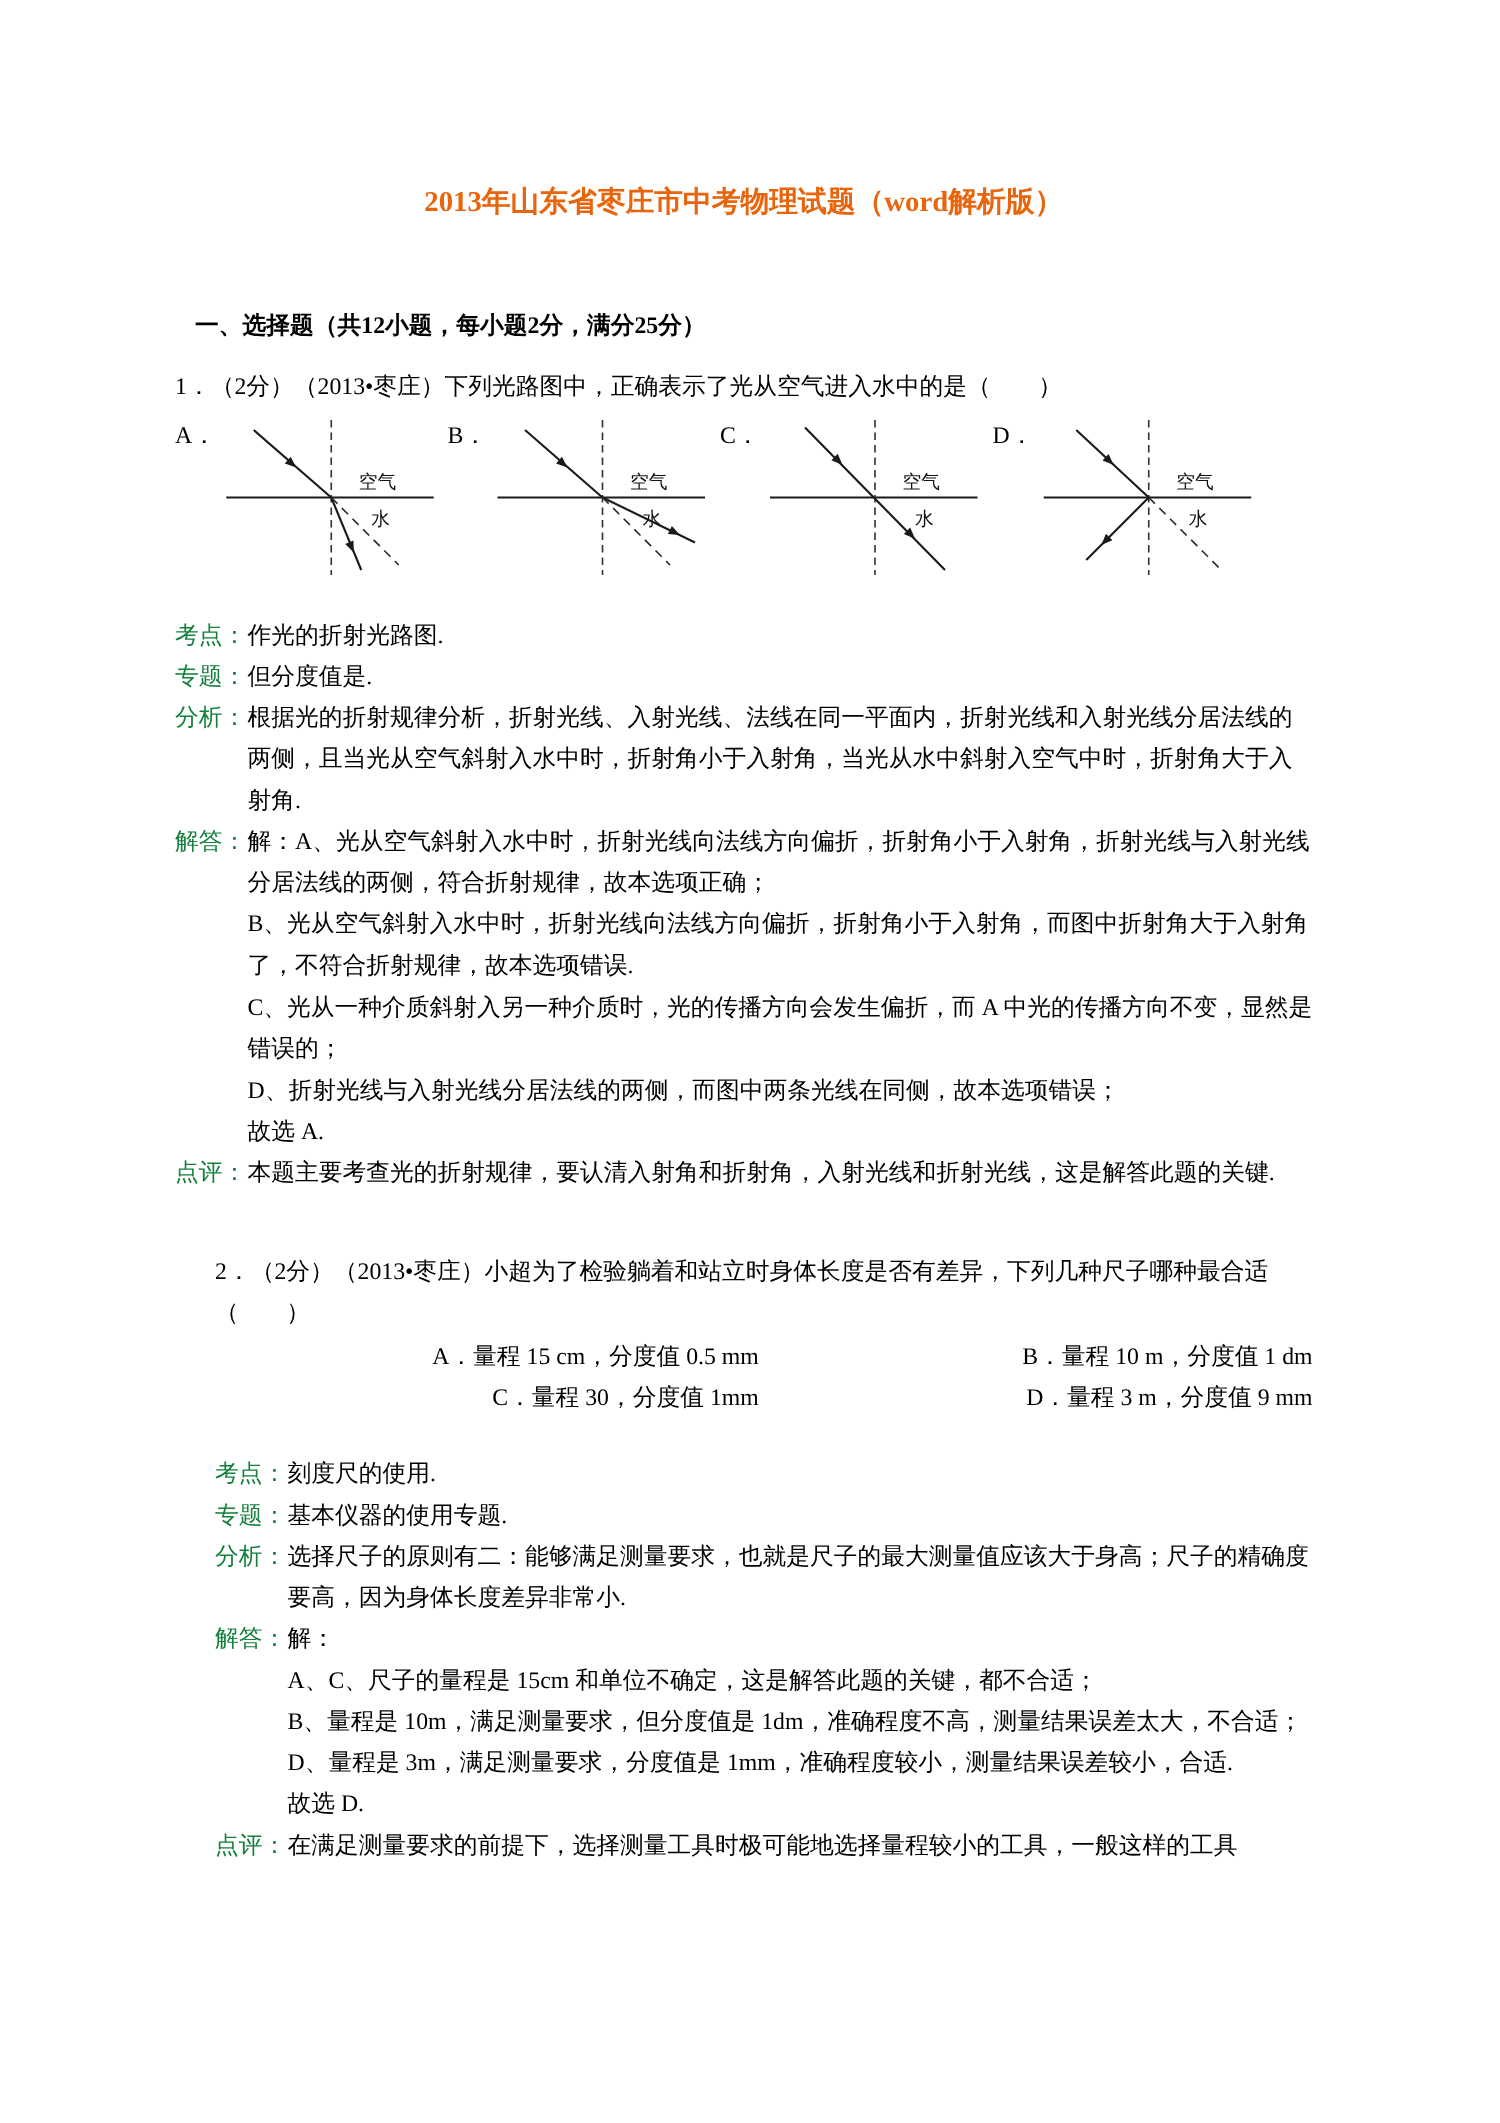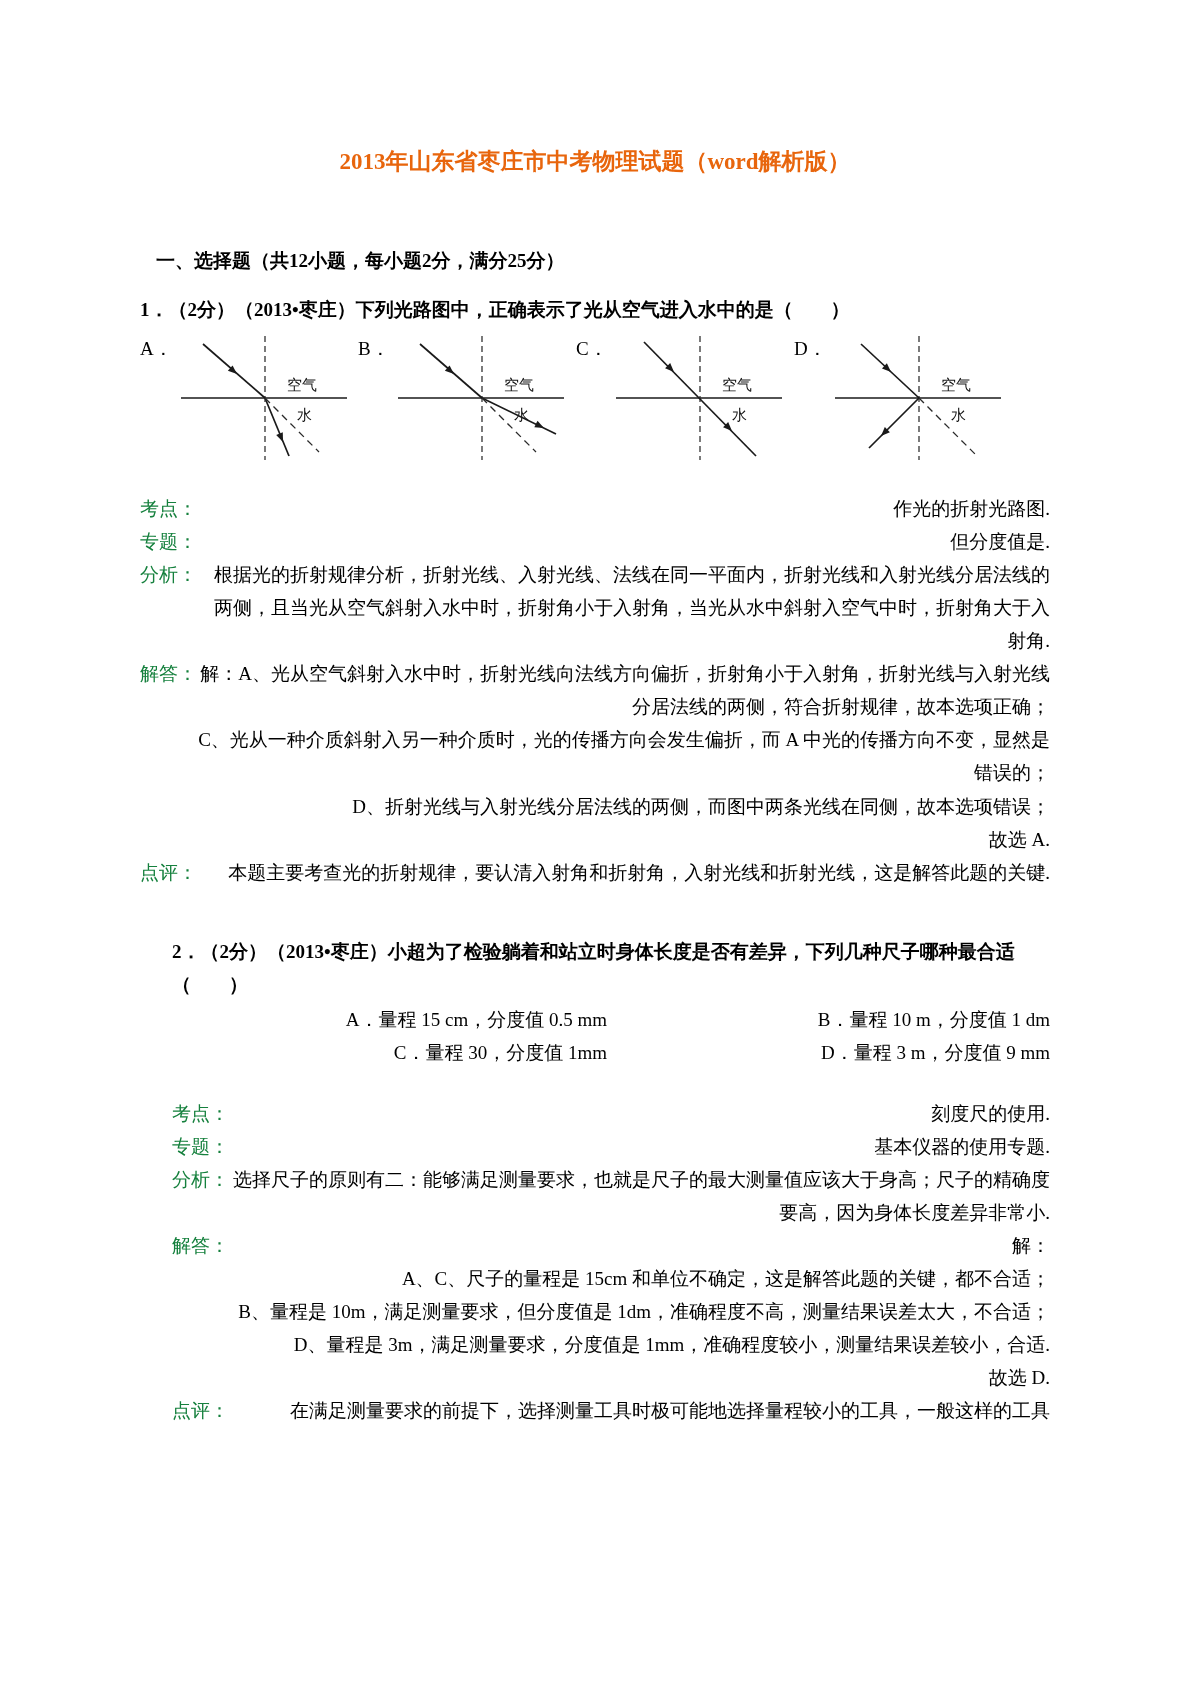--- a/index.html
+++ b/index.html
@@ -20,21 +20,21 @@
     font-size: 23px;
     font-weight: bold;
     color: #E8650C;
     text-align: center;
     margin: 0 0 62px 0;
   }
   .section-heading {
     font-weight: bold;
     margin: 16px;
   }
-  .stem { margin: 0; font-weight: bold; }
+  .stem { margin: 0; }
   .diagram-row {
     display: flex;
     align-items: flex-start;
     margin: 6px 0 26px 0;
   }
   .diagram-cell {
     display: flex;
     align-items: flex-start;
     width: 218px;
   }
@@ -46,21 +46,21 @@
   svg.lp .dashedray { stroke: #2a2a2a; stroke-width: 1.3; stroke-dasharray: 7 5; }
   svg.lp .dlabel { font-size: 15px; fill: #111111; font-family: "Liberation Serif", serif; }
   svg.lp polygon { fill: #1a1a1a; }
   .ans-row { display: flex; }
   .ans-label {
     color: #15803d;
     flex: 0 0 58px;
     white-space: nowrap;
   }
   .ans-content { flex: 1; }
-  .ans-content p { margin: 0; text-align: right; }
+  .ans-content p { margin: 0; }
   .answers { margin-top: 28px; }
   .q2-block { margin-top: 46px; margin-left: 32px; }
   .options-grid {
     display: grid;
     grid-template-columns: 435px 1fr;
     margin: 2px 0 2px 0;
     text-align: right;
   }
   .options-grid div { white-space: nowrap; }
 </style>
@@ -153,20 +153,21 @@
     <div class="ans-row">
       <span class="ans-label">分析：</span>
       <div class="ans-content">
           <p>根据光的折射规律分析，折射光线、入射光线、法线在同一平面内，折射光线和入射光线分居法线的两侧，且当光从空气斜射入水中时，折射角小于入射角，当光从水中斜射入空气中时，折射角大于入射角.</p>
         </div>
     </div>
     <div class="ans-row">
       <span class="ans-label">解答：</span>
       <div class="ans-content">
         <p>解：A、光从空气斜射入水中时，折射光线向法线方向偏折，折射角小于入射角，折射光线与入射光线分居法线的两侧，符合折射规律，故本选项正确；</p>
+        <p>B、光从空气斜射入水中时，折射光线向法线方向偏折，折射角小于入射角，而图中折射角大于入射角了，不符合折射规律，故本选项错误.</p>
         <p>C、光从一种介质斜射入另一种介质时，光的传播方向会发生偏折，而 A 中光的传播方向不变，显然是错误的；</p>
         <p>D、折射光线与入射光线分居法线的两侧，而图中两条光线在同侧，故本选项错误；</p>
         <p>故选 A.</p>
       </div>
     </div>
     <div class="ans-row">
       <span class="ans-label">点评：</span>
       <div class="ans-content">
           <p>本题主要考查光的折射规律，要认清入射角和折射角，入射光线和折射光线，这是解答此题的关键.</p>
         </div>

